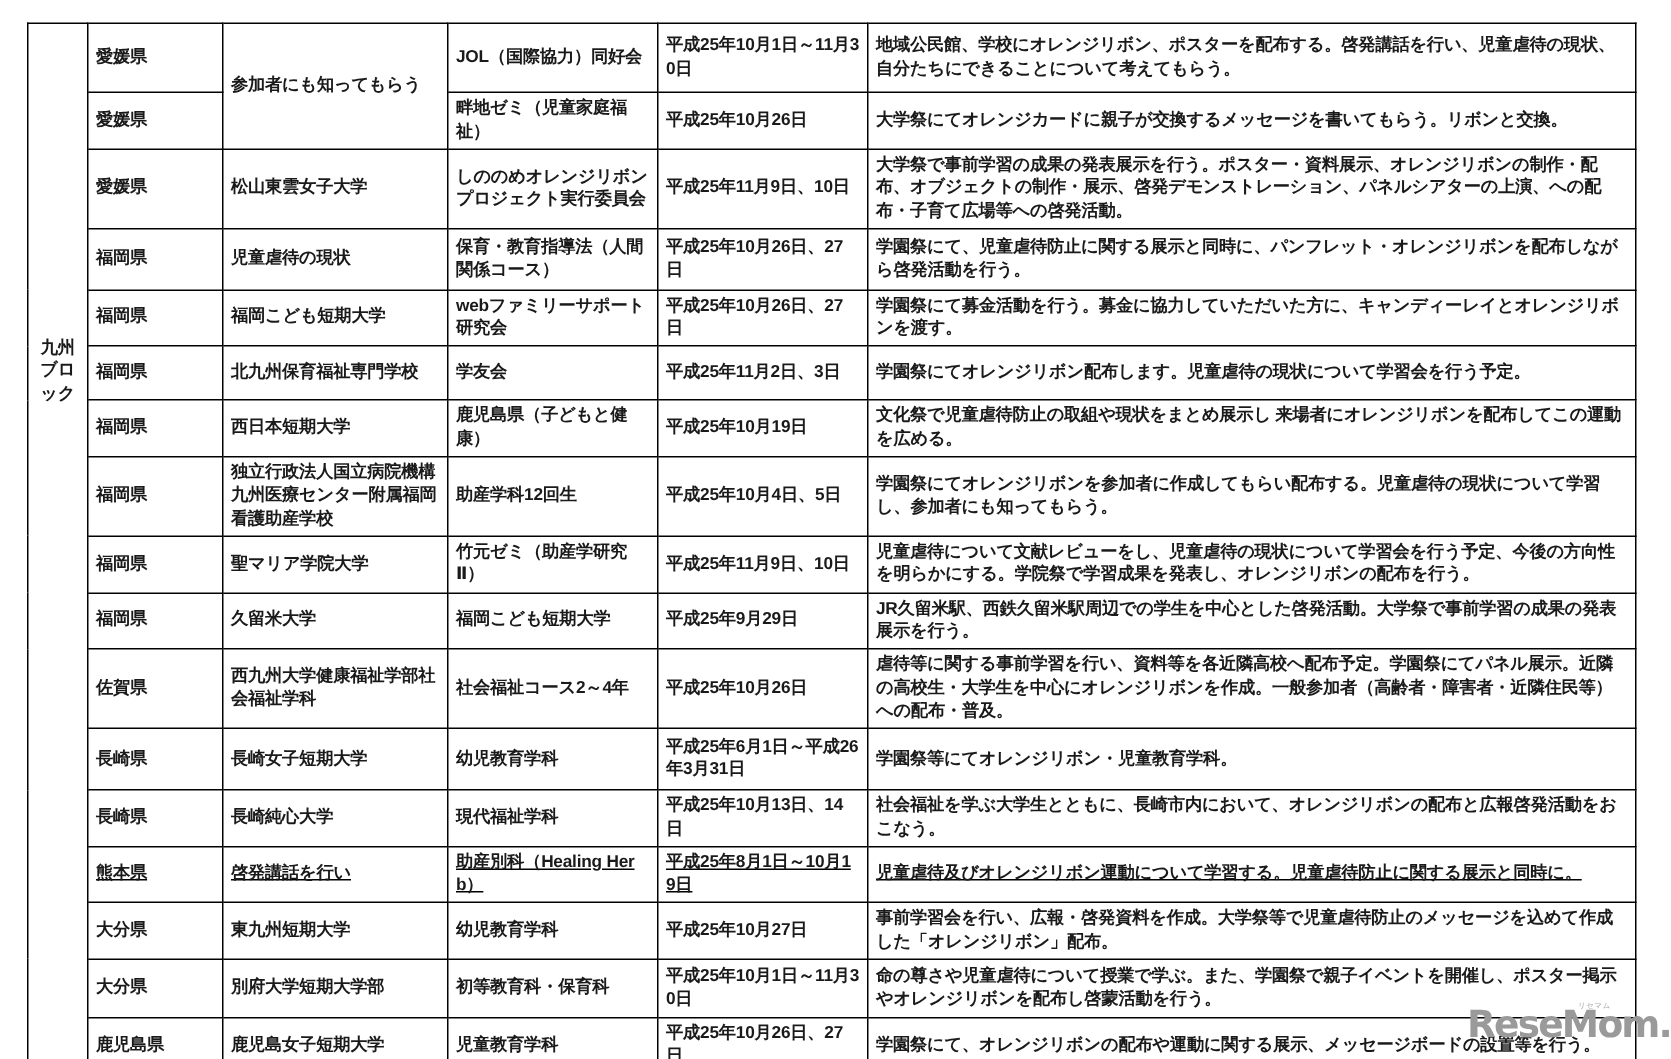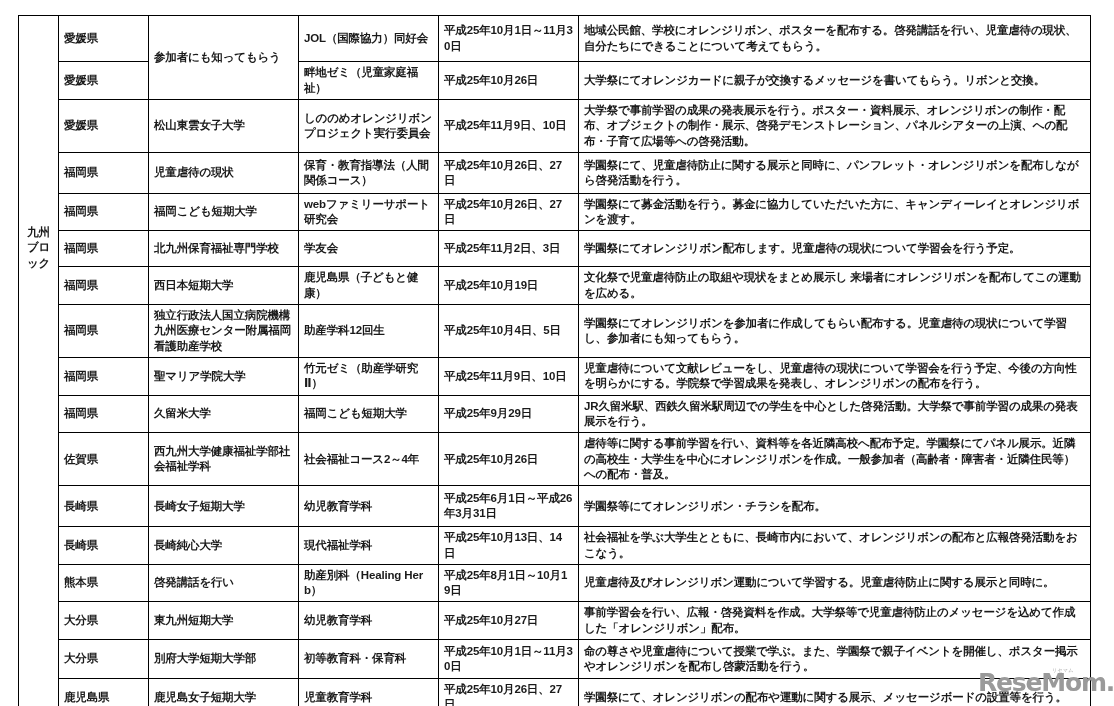--- a/index.html
+++ b/index.html
@@ -194,30 +194,30 @@
           <td class="org-cell">西九州大学健康福祉学部社会福祉学科</td>
           <td class="group-cell">社会福祉コース2～4年</td>
           <td class="date-cell">平成25年10月26日</td>
           <td class="desc-cell">虐待等に関する事前学習を行い、資料等を各近隣高校へ配布予定。学園祭にてパネル展示。近隣の高校生・大学生を中心にオレンジリボンを作成。一般参加者（高齢者・障害者・近隣住民等）への配布・普及。</td>
         </tr>
         <tr style="height: 41px;">
           <td class="pref-cell">長崎県</td>
           <td class="org-cell">長崎女子短期大学</td>
           <td class="group-cell">幼児教育学科</td>
           <td class="date-cell">平成25年6月1日～平成26年3月31日</td>
-          <td class="desc-cell">学園祭等にてオレンジリボン・チラシを配布。</td>
+          <td class="desc-cell">学園祭等にてオレンジリボン・児童教育学科。</td>
         </tr>
         <tr style="height: 37px;">
           <td class="pref-cell">長崎県</td>
           <td class="org-cell">長崎純心大学</td>
           <td class="group-cell">現代福祉学科</td>
           <td class="date-cell">平成25年10月13日、14日</td>
           <td class="desc-cell">社会福祉を学ぶ大学生とともに、長崎市内において、オレンジリボンの配布と広報啓発活動をおこなう。</td>
         </tr>
-        <tr style="height: 36px;">
+        <tr style="height: 36px; text-decoration: underline;">
           <td class="pref-cell">熊本県</td>
           <td class="org-cell">啓発講話を行い</td>
           <td class="group-cell">助産別科（Healing Herb）</td>
           <td class="date-cell">平成25年8月1日～10月19日</td>
           <td class="desc-cell">児童虐待及びオレンジリボン運動について学習する。児童虐待防止に関する展示と同時に。</td>
         </tr>
         <tr style="height: 37px;">
           <td class="pref-cell">大分県</td>
           <td class="org-cell">東九州短期大学</td>
           <td class="group-cell">幼児教育学科</td>

